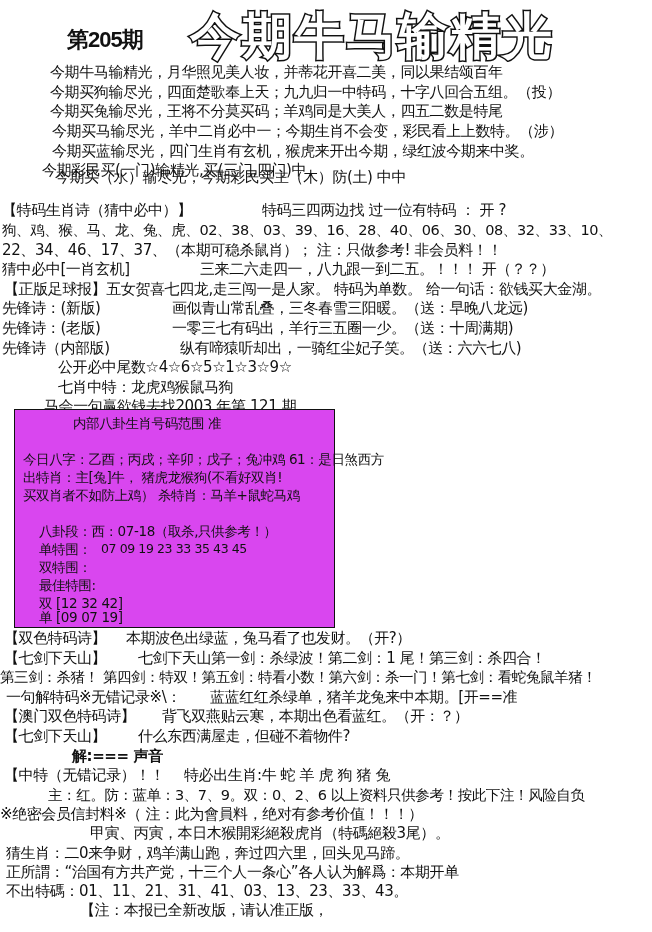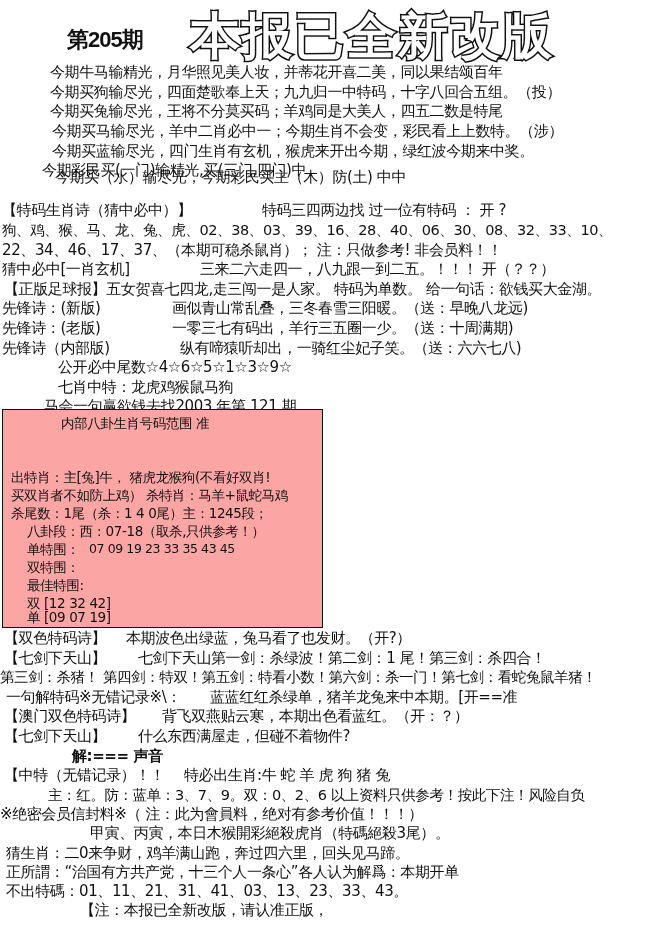--- a/index.html
+++ b/index.html
@@ -8,30 +8,30 @@
     font-family: "DejaVu Sans", "Liberation Sans", sans-serif;
     color: #111111; font-size: 15px;
   }
   .line { position: absolute; white-space: nowrap; line-height: 20px; letter-spacing: -0.4px; }
   .issue { position: absolute; left: 67px; top: 25px; font-size: 22px; font-weight: bold;
     font-family: "Liberation Sans", sans-serif; letter-spacing: -1px; }
   .title { position: absolute; left: 190px; top: 8px; font-size: 50px; font-weight: 900;
     color: #ffffff; letter-spacing: 2px;
     -webkit-text-stroke: 3px #111111; paint-order: stroke fill;
     font-family: "DejaVu Sans", sans-serif; line-height: 56px; }
-  .box { position: absolute; left: 2px; top: 409px; width: 319px; height: 217px;
-    border: 1.5px solid #111; background: #fca5a5; }
+  .box { position: absolute; left: 14px; top: 409px; width: 319px; height: 217px;
+    border: 1.5px solid #111; background: #d946ef; }
   .box .line { font-size: 13.5px; line-height: 18px; }
   .bold { font-weight: bold; }
 </style>
 </head>
 <body>
 
 <div class="issue">第205期</div>
-<div class="title">本报已全新改版</div>
+<div class="title">今期牛马输精光</div>
 
 <div class="line" style="left:50px;top:62px">今期牛马输精光，月华照见美人妆，并蒂花开喜二美，同以果结颂百年</div>
 <div class="line" style="left:50px;top:82px">今期买狗输尽光，四面楚歌奉上天；九九归一中特码，十字八回合五组。（投）</div>
 <div class="line" style="left:50px;top:101px">今期买兔输尽光，王将不分莫买码；羊鸡同是大美人，四五二数是特尾</div>
 <div class="line" style="left:52px;top:121px">今期买马输尽光，羊中二肖必中一；今期生肖不会变，彩民看上上数特。（涉）</div>
 <div class="line" style="left:52px;top:141px">今期买蓝输尽光，四门生肖有玄机，猴虎来开出今期，绿红波今期来中奖。</div>
 <div class="line" style="left:42px;top:160px">今期彩民买(一门)输精光,买(三门,四门)中</div>
 <div class="line" style="left:55px;top:167px">今期买（水）输尽光，今期彩民买主（木）防(土) 中中</div>
 
 <div class="line" style="left:2px;top:200px">【特码生肖诗（猜中必中）】</div>
@@ -50,23 +50,23 @@
 <div class="line" style="left:172px;top:318px">一零三七有码出，羊行三五圈一少。（送：十周满期)</div>
 <div class="line" style="left:2px;top:338px">先锋诗（内部版)</div>
 <div class="line" style="left:180px;top:338px">纵有啼猿听却出，一骑红尘妃子笑。（送：六六七八)</div>
 
 <div class="line" style="left:58px;top:357px">公开必中尾数☆4☆6☆5☆1☆3☆9☆</div>
 <div class="line" style="left:58px;top:377px">七肖中特：龙虎鸡猴鼠马狗</div>
 <div class="line" style="left:44px;top:396px">马会一句赢欲钱去找2003 年第 121 期</div>
 
 <div class="box">
   <div class="line" style="left:58px;top:4px">内部八卦生肖号码范围  准</div>
+  <div class="line" style="left:8px;top:40px">今日八字：乙酉；丙戌；辛卯；戊子；兔冲鸡 61：是日煞西方</div>
   <div class="line" style="left:8px;top:76px">买双肖者不如防上鸡）  杀特肖：马羊+鼠蛇马鸡</div>
   <div class="line" style="left:8px;top:58px"> 出特肖：主[兔]牛，    猪虎龙猴狗(不看好双肖!</div>
-  <div class="line" style="left:8px;top:94px">杀尾数：1尾（杀：1 4 0尾）主：1245段；</div>
   <div class="line" style="left:24px;top:112px">八卦段：西：07-18（取杀,只供参考！）</div>
   <div class="line" style="left:24px;top:130px">单特围：</div>
   <div class="line" style="left:86px;top:130px;font-size:12.5px">07 09 19 23 33 35 43 45</div>
   <div class="line" style="left:24px;top:148px">双特围：</div>
   <div class="line" style="left:24px;top:166px">最佳特围:</div>
   <div class="line" style="left:24px;top:184px">双  [12 32 42]</div>
   <div class="line" style="left:24px;top:202px;top:198px">单  [09 07 19]</div>
 </div>
 
 <div class="line" style="left:4px;top:628px">【双色特码诗】</div>

